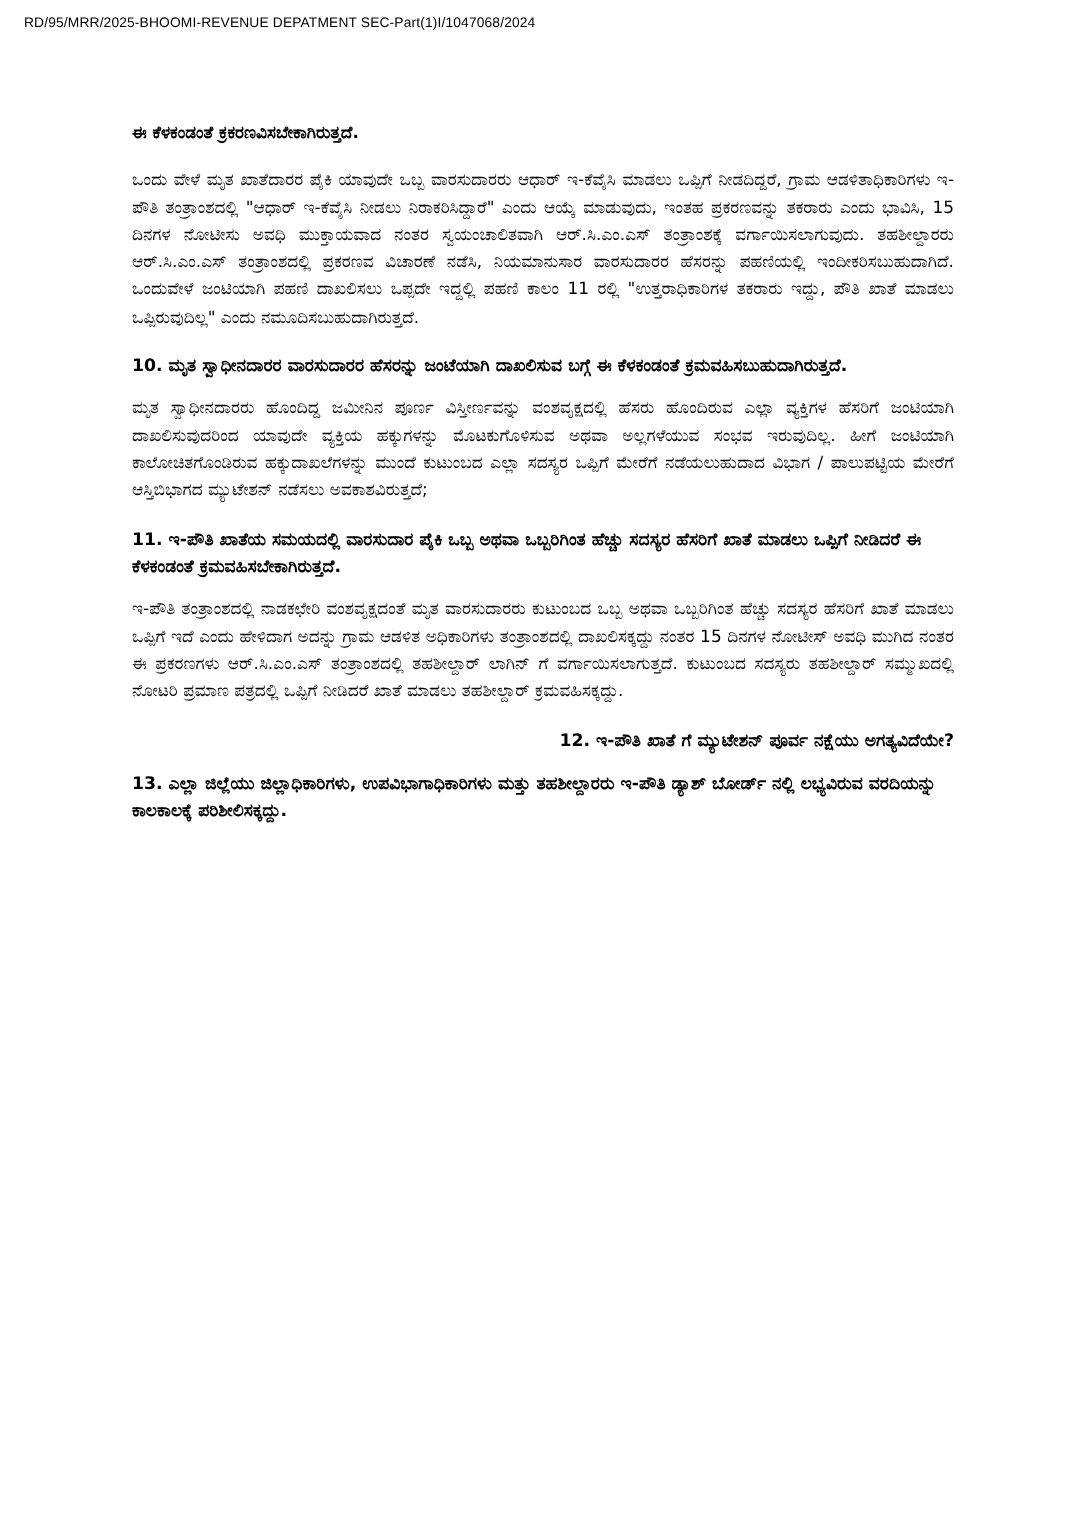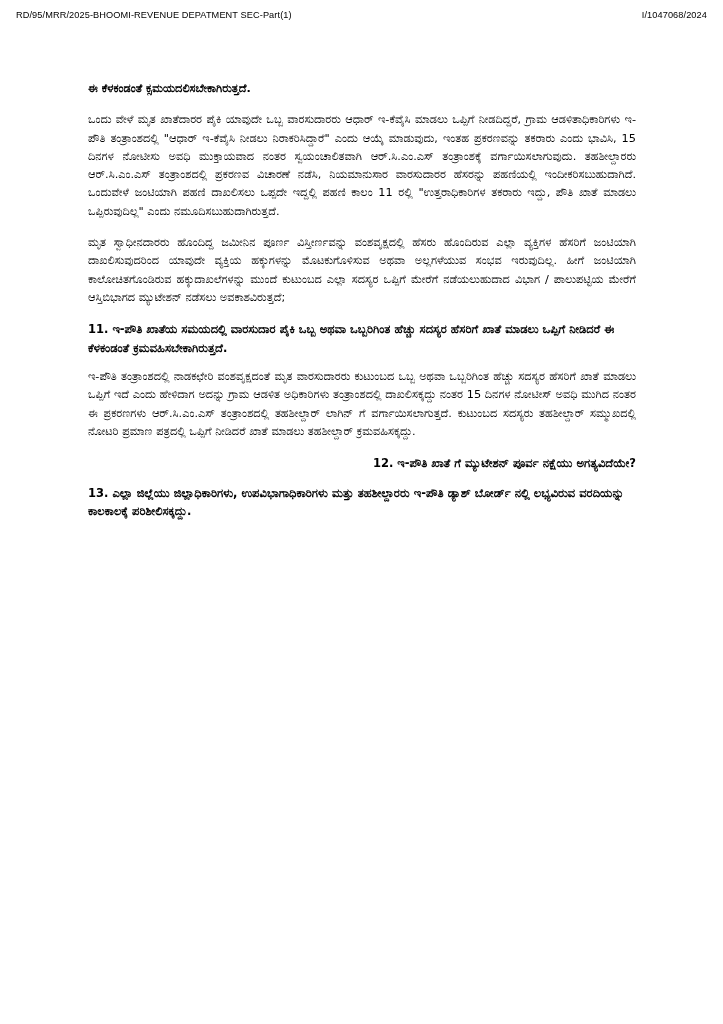--- a/index.html
+++ b/index.html
@@ -22,21 +22,20 @@
     box-sizing: border-box;
   }
   
   .doc-header {
     position: absolute;
     top: 10px;
     left: 0;
     width: 723px;
     height: 18px;
     display: flex;
-    justify-content: space-between;
     align-items: flex-start;
     padding: 0 16px;
     box-sizing: border-box;
   }
   .header-left {
     font-size: 9.2px;
     letter-spacing: 0.1px;
     white-space: nowrap;
     font-family: "Liberation Sans", sans-serif;
   }
@@ -83,25 +82,26 @@
 
 <div class="page">
 
   <div class="doc-header">
     <span class="header-left">RD/95/MRR/2025-BHOOMI-REVENUE DEPATMENT SEC-Part(1)</span>
     <span class="header-right">I/1047068/2024</span>
   </div>
 
   <div class="content">
 
-    <p class="para bold lead-gap">ಈ ಕೆಳಕಂಡಂತೆ ಕ್ಸಮಯದಲಿಸಬೇಕಾಗಿರುತ್ತದೆ.</p>
+    <p class="para bold lead-gap">ಈ ಕೆಳಕಂಡಂತೆ ಕ್ರಕರಣವಿಸಬೇಕಾಗಿರುತ್ತದೆ.</p>
 
     <p class="para">ಒಂದು ವೇಳೆ ಮೃತ ಖಾತೆದಾರರ ಪೈಕಿ ಯಾವುದೇ ಒಬ್ಬ ವಾರಸುದಾರರು ಆಧಾರ್ ಇ-ಕೆವೈಸಿ ಮಾಡಲು ಒಪ್ಪಿಗೆ ನೀಡದಿದ್ದರೆ, ಗ್ರಾಮ ಆಡಳಿತಾಧಿಕಾರಿಗಳು ಇ-ಪೌತಿ ತಂತ್ರಾಂಶದಲ್ಲಿ "ಆಧಾರ್ ಇ-ಕೆವೈಸಿ ನೀಡಲು ನಿರಾಕರಿಸಿದ್ದಾರೆ" ಎಂದು ಆಯ್ಕೆ ಮಾಡುವುದು, ಇಂತಹ ಪ್ರಕರಣವನ್ನು ತಕರಾರು ಎಂದು ಭಾವಿಸಿ, 15 ದಿನಗಳ ನೋಟೀಸು ಅವಧಿ ಮುಕ್ತಾಯವಾದ ನಂತರ ಸ್ವಯಂಚಾಲಿತವಾಗಿ ಆರ್.ಸಿ.ಎಂ.ಎಸ್ ತಂತ್ರಾಂಶಕ್ಕೆ ವರ್ಗಾಯಿಸಲಾಗುವುದು. ತಹಶೀಲ್ದಾರರು ಆರ್.ಸಿ.ಎಂ.ಎಸ್ ತಂತ್ರಾಂಶದಲ್ಲಿ ಪ್ರಕರಣವ ವಿಚಾರಣೆ ನಡೆಸಿ, ನಿಯಮಾನುಸಾರ ವಾರಸುದಾರರ ಹೆಸರನ್ನು ಪಹಣಿಯಲ್ಲಿ ಇಂದೀಕರಿಸಬುಹುದಾಗಿದೆ.   ಒಂದುವೇಳೆ ಜಂಟಿಯಾಗಿ ಪಹಣಿ ದಾಖಲಿಸಲು ಒಪ್ಪದೇ ಇದ್ದಲ್ಲಿ ಪಹಣಿ ಕಾಲಂ 11 ರಲ್ಲಿ "ಉತ್ತರಾಧಿಕಾರಿಗಳ ತಕರಾರು ಇದ್ದು, ಪೌತಿ ಖಾತೆ ಮಾಡಲು ಒಪ್ಪಿರುವುದಿಲ್ಲ" ಎಂದು ನಮೂದಿಸಬುಹುದಾಗಿರುತ್ತದೆ.</p>
 
 
+    <p class="heading">10. ಮೃತ ಸ್ವಾಧೀನದಾರರ ವಾರಸುದಾರರ ಹೆಸರನ್ನು ಜಂಟೆಯಾಗಿ ದಾಖಲಿಸುವ ಬಗ್ಗೆ ಈ ಕೆಳಕಂಡಂತೆ ಕ್ರಮವಹಿಸಬುಹುದಾಗಿರುತ್ತದೆ.</p>
 
     <p class="para">ಮೃತ ಸ್ವಾಧೀನದಾರರು ಹೊಂದಿದ್ದ ಜಮೀನಿನ ಪೂರ್ಣ ವಿಸ್ತೀರ್ಣವನ್ನು ವಂಶವೃಕ್ಷದಲ್ಲಿ ಹೆಸರು ಹೊಂದಿರುವ ಎಲ್ಲಾ ವ್ಯಕ್ತಿಗಳ ಹೆಸರಿಗೆ ಜಂಟಿಯಾಗಿ ದಾಖಲಿಸುವುದರಿಂದ ಯಾವುದೇ ವ್ಯಕ್ತಿಯ ಹಕ್ಕುಗಳನ್ನು ಮೊಟಕುಗೊಳಿಸುವ ಅಥವಾ ಅಲ್ಲಗಳೆಯುವ ಸಂಭವ ಇರುವುದಿಲ್ಲ.  ಹೀಗೆ ಜಂಟಿಯಾಗಿ ಕಾಲೋಚಿತಗೊಂಡಿರುವ ಹಕ್ಕುದಾಖಲೆಗಳನ್ನು ಮುಂದೆ ಕುಟುಂಬದ ಎಲ್ಲಾ ಸದಸ್ಯರ ಒಪ್ಪಿಗೆ ಮೇರೆಗೆ ನಡೆಯಲುಹುದಾದ ವಿಭಾಗ / ಪಾಲುಪಟ್ಟಿಯ ಮೇರೆಗೆ ಆಸ್ತಿಬಿಭಾಗದ ಮ್ಯುಟೇಶನ್ ನಡೆಸಲು ಅವಕಾಶವಿರುತ್ತದೆ;</p>
 
     <p class="heading">11. ಇ-ಪೌತಿ ಖಾತೆಯ ಸಮಯದಲ್ಲಿ ವಾರಸುದಾರ ಪೈಕಿ ಒಬ್ಬ ಅಥವಾ ಒಬ್ಬರಿಗಿಂತ ಹೆಚ್ಚು ಸದಸ್ಯರ ಹೆಸರಿಗೆ ಖಾತೆ ಮಾಡಲು ಒಪ್ಪಿಗೆ ನೀಡಿದರೆ ಈ ಕೆಳಕಂಡಂತೆ ಕ್ರಮವಹಿಸಬೇಕಾಗಿರುತ್ತದೆ.</p>
 
     <p class="para">ಇ-ಪೌತಿ ತಂತ್ರಾಂಶದಲ್ಲಿ ನಾಡಕಛೇರಿ ವಂಶವೃಕ್ಷದಂತೆ ಮೃತ ವಾರಸುದಾರರು ಕುಟುಂಬದ ಒಬ್ಬ ಅಥವಾ ಒಬ್ಬರಿಗಿಂತ ಹೆಚ್ಚು ಸದಸ್ಯರ ಹೆಸರಿಗೆ ಖಾತೆ ಮಾಡಲು ಒಪ್ಪಿಗೆ ಇದೆ ಎಂದು ಹೇಳಿದಾಗ ಅದನ್ನು ಗ್ರಾಮ ಆಡಳಿತ ಅಧಿಕಾರಿಗಳು ತಂತ್ರಾಂಶದಲ್ಲಿ ದಾಖಲಿಸಕ್ಕದ್ದು ನಂತರ 15 ದಿನಗಳ ನೋಟೀಸ್ ಅವಧಿ ಮುಗಿದ ನಂತರ ಈ ಪ್ರಕರಣಗಳು ಆರ್.ಸಿ.ಎಂ.ಎಸ್ ತಂತ್ರಾಂಶದಲ್ಲಿ ತಹಶೀಲ್ದಾರ್ ಲಾಗಿನ್ ಗೆ ವರ್ಗಾಯಿಸಲಾಗುತ್ತದೆ. ಕುಟುಂಬದ ಸದಸ್ಯರು ತಹಶೀಲ್ದಾರ್ ಸಮ್ಮುಖದಲ್ಲಿ ನೋಟರಿ ಪ್ರಮಾಣ ಪತ್ರದಲ್ಲಿ ಒಪ್ಪಿಗೆ ನೀಡಿದರೆ ಖಾತೆ ಮಾಡಲು ತಹಶೀಲ್ದಾರ್ ಕ್ರಮವಹಿಸಕ್ಕದ್ದು.</p>
 
     <p class="heading heading-indent">12. ಇ-ಪೌತಿ ಖಾತೆ ಗೆ ಮ್ಯುಟೇಶನ್ ಪೂರ್ವ ನಕ್ಷೆಯು ಅಗತ್ಯವಿದೆಯೇ?</p>
 
 

